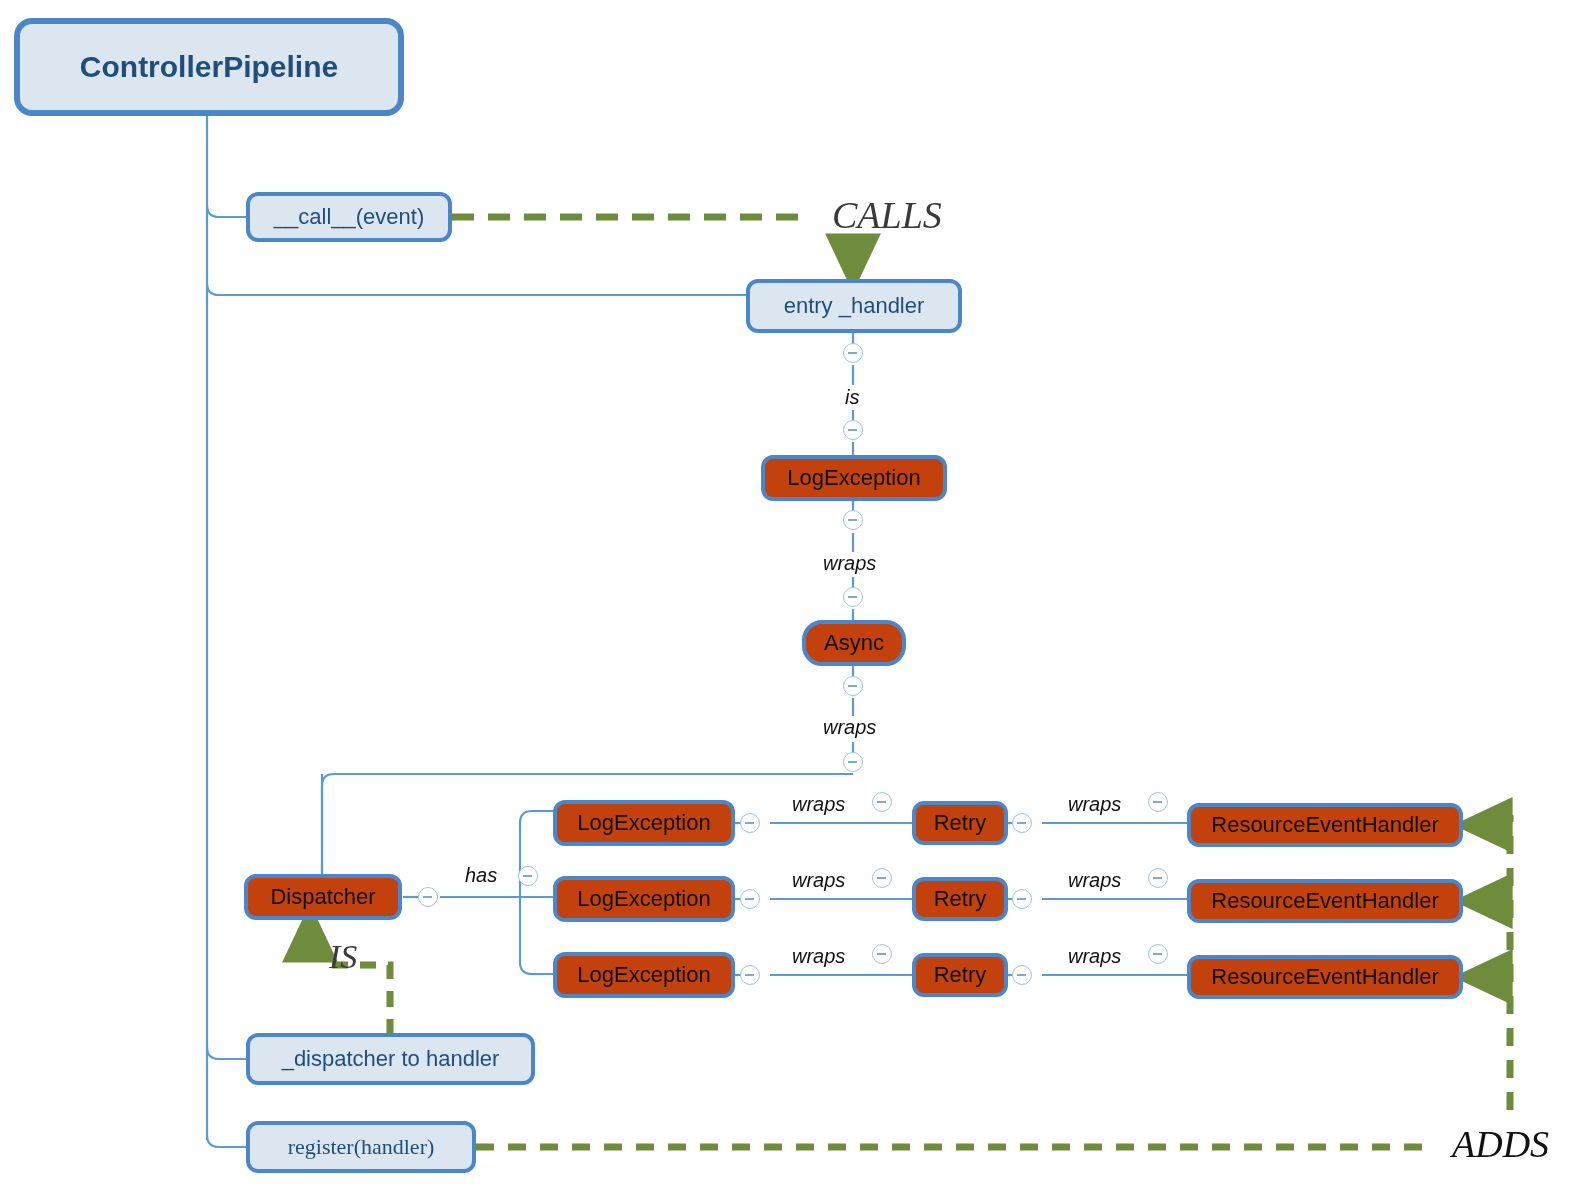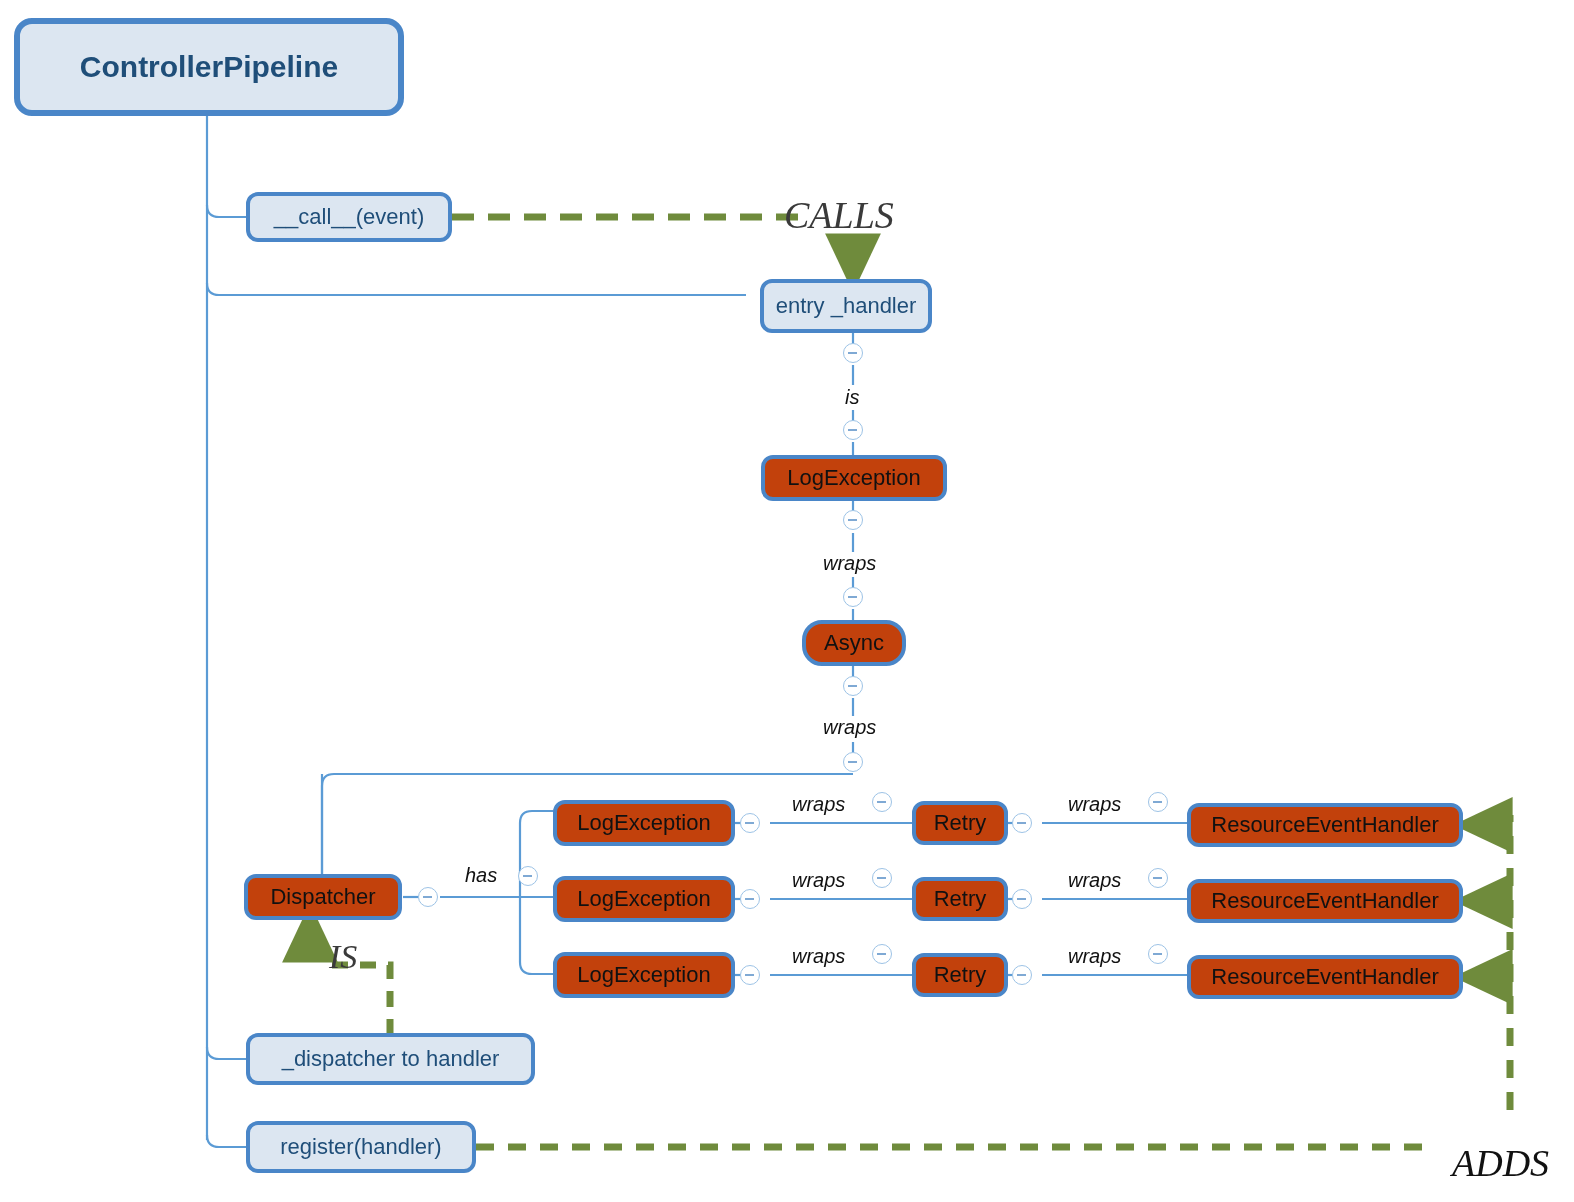--- a/index.html
+++ b/index.html
@@ -191,41 +191,41 @@
   </svg>
 
   <div class="node blue" style="left:246px; top:192px; width:206px; height:50px;">
     <span>__call__(event)</span>
   </div>
 
   <div class="node root blue" style="left:14px; top:18px; width:390px; height:98px;">
     <span>ControllerPipeline</span>
   </div>
 
-  <div class="node blue" style="left:746px; top:279px; width:172px; height:54px;margin-left:14px;">
+  <div class="node blue" style="left:746px; top:279px; width:216px; height:54px;">
     <span>entry _handler</span>
   </div>
 
   <div class="node" style="left:761px; top:455px; width:186px; height:46px;">
     <span>LogException</span>
   </div>
 
   <div class="node" style="left:802px; top:620px; width:104px; height:46px;border-radius:20px;">
     <span>Async</span>
   </div>
 
   <div class="node" style="left:244px; top:874px; width:158px; height:46px;align-items:center;">
     <span>Dispatcher</span>
   </div>
 
   <div class="node blue" style="left:246px; top:1033px; width:289px; height:52px;">
     <span>_dispatcher to handler</span>
   </div>
 
-  <div class="node blue" style="left:246px; top:1121px; width:230px; height:52px;">
+  <div class="node blue" style="left:246px; top:1121px; width:230px; height:52px;font-family:Liberation Serif, serif;">
     <span>register(handler)</span>
   </div>
 
   <div class="node" style="left:553px; top:800px; width:182px; height:46px;">
     <span>LogException</span>
   </div>
   <div class="node" style="left:553px; top:876px; width:182px; height:46px;">
     <span>LogException</span>
   </div>
   <div class="node" style="left:553px; top:952px; width:182px; height:46px;">
@@ -258,23 +258,23 @@
   <div class="rel-label" style="left:465px; top:864px;"><span>has</span></div>
 
   <div class="rel-label" style="left:792px; top:793px;"><span>wraps</span></div>
   <div class="rel-label" style="left:792px; top:869px;"><span>wraps</span></div>
   <div class="rel-label" style="left:792px; top:945px;"><span>wraps</span></div>
 
   <div class="rel-label" style="left:1068px; top:793px;"><span>wraps</span></div>
   <div class="rel-label" style="left:1068px; top:869px;"><span>wraps</span></div>
   <div class="rel-label" style="left:1068px; top:945px;"><span>wraps</span></div>
 
-  <div class="green-label" style="left:784px; top:193px;"><span>CALLS</span></div>
+  <div class="green-label" style="left:832px; top:193px;"><span>CALLS</span></div>
   <div class="green-label" style="left:329px; top:938px; font-size:34px;"><span>IS</span></div>
-  <div class="green-label dark" style="left:1452px; top:1122px;margin-top:19px;"><span>ADDS</span></div>
+  <div class="green-label dark" style="left:1452px; top:1122px;"><span>ADDS</span></div>
 
   <div class="ctl" style="left:843px; top:343px;"></div>
   <div class="ctl" style="left:843px; top:420px;"></div>
   <div class="ctl" style="left:843px; top:510px;"></div>
   <div class="ctl" style="left:843px; top:587px;"></div>
   <div class="ctl" style="left:843px; top:676px;"></div>
   <div class="ctl" style="left:843px; top:752px;"></div>
 
   <div class="ctl" style="left:418px; top:887px;"></div>
   <div class="ctl" style="left:518px; top:866px;"></div>

